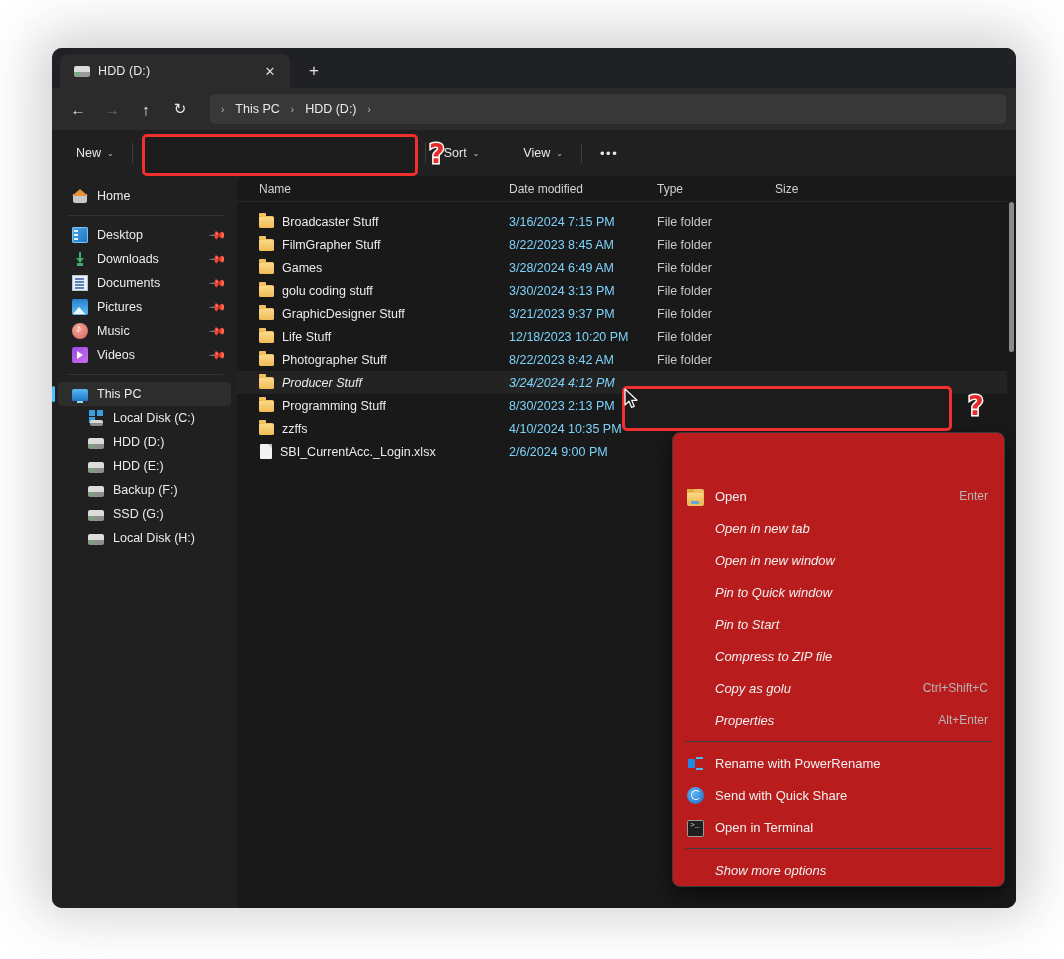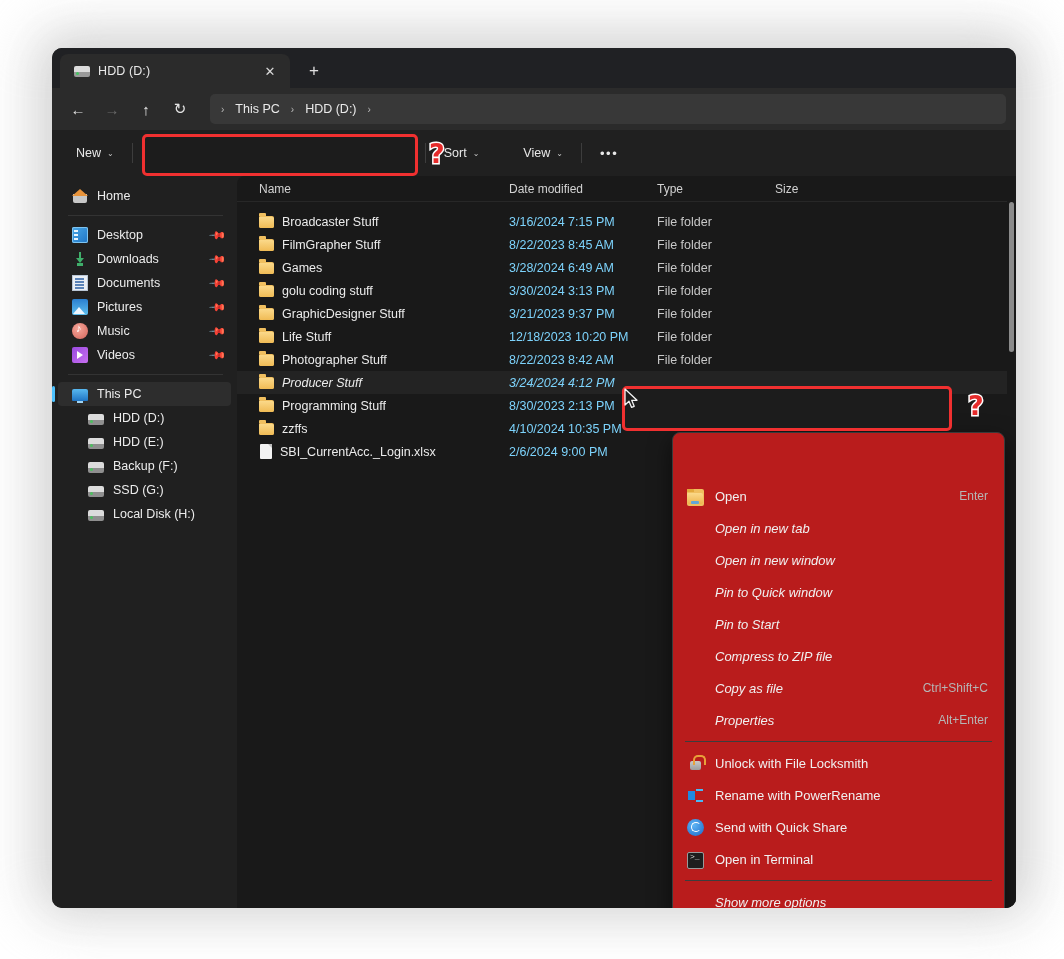--- a/index.html
+++ b/index.html
@@ -384,20 +384,24 @@
           <span class="lbl">Videos</span>
           <span class="pin">📌</span>
         </div>
         <div class="sep"></div>
 
         <div class="sitem sel">
           <span class="ico ic-thispc"></span>
           <span class="lbl">This PC</span>
         </div>
         <div class="sitem child">
+          <span class="ico ic-win"></span>
+          <span class="lbl">Local Disk (C:)</span>
+        </div>
+        <div class="sitem child">
           <span class="ico ic-drive"></span>
           <span class="lbl">HDD (D:)</span>
         </div>
         <div class="sitem child">
           <span class="ico ic-drive"></span>
           <span class="lbl">HDD (E:)</span>
         </div>
         <div class="sitem child">
           <span class="ico ic-drive"></span>
           <span class="lbl">Backup (F:)</span>
@@ -547,34 +551,30 @@
       <div class="mi noicon">
         <span class="mlbl">Pin to Quick window</span>
       </div>
       <div class="mi noicon">
         <span class="mlbl">Pin to Start</span>
       </div>
       <div class="mi noicon">
         <span class="mlbl">Compress to ZIP file</span>
       </div>
       <div class="mi noicon">
-        <span class="mlbl">Copy as file</span>
+        <span class="mlbl">Copy as golu</span>
         <span class="macc">Ctrl+Shift+C</span>
       </div>
       <div class="mi noicon">
         <span class="mlbl">Properties</span>
         <span class="macc">Alt+Enter</span>
       </div>
 
       <div class="msep"></div>
 
-      <div class="mi">
-        <span class="micon mi-lock"></span>
-        <span class="mlbl">Unlock with File Locksmith</span>
-      </div>
       <div class="mi">
         <span class="micon mi-rename"></span>
         <span class="mlbl">Rename with PowerRename</span>
       </div>
       <div class="mi">
         <span class="micon mi-share"></span>
         <span class="mlbl">Send with Quick Share</span>
       </div>
       <div class="mi">
         <span class="micon mi-term"></span>

